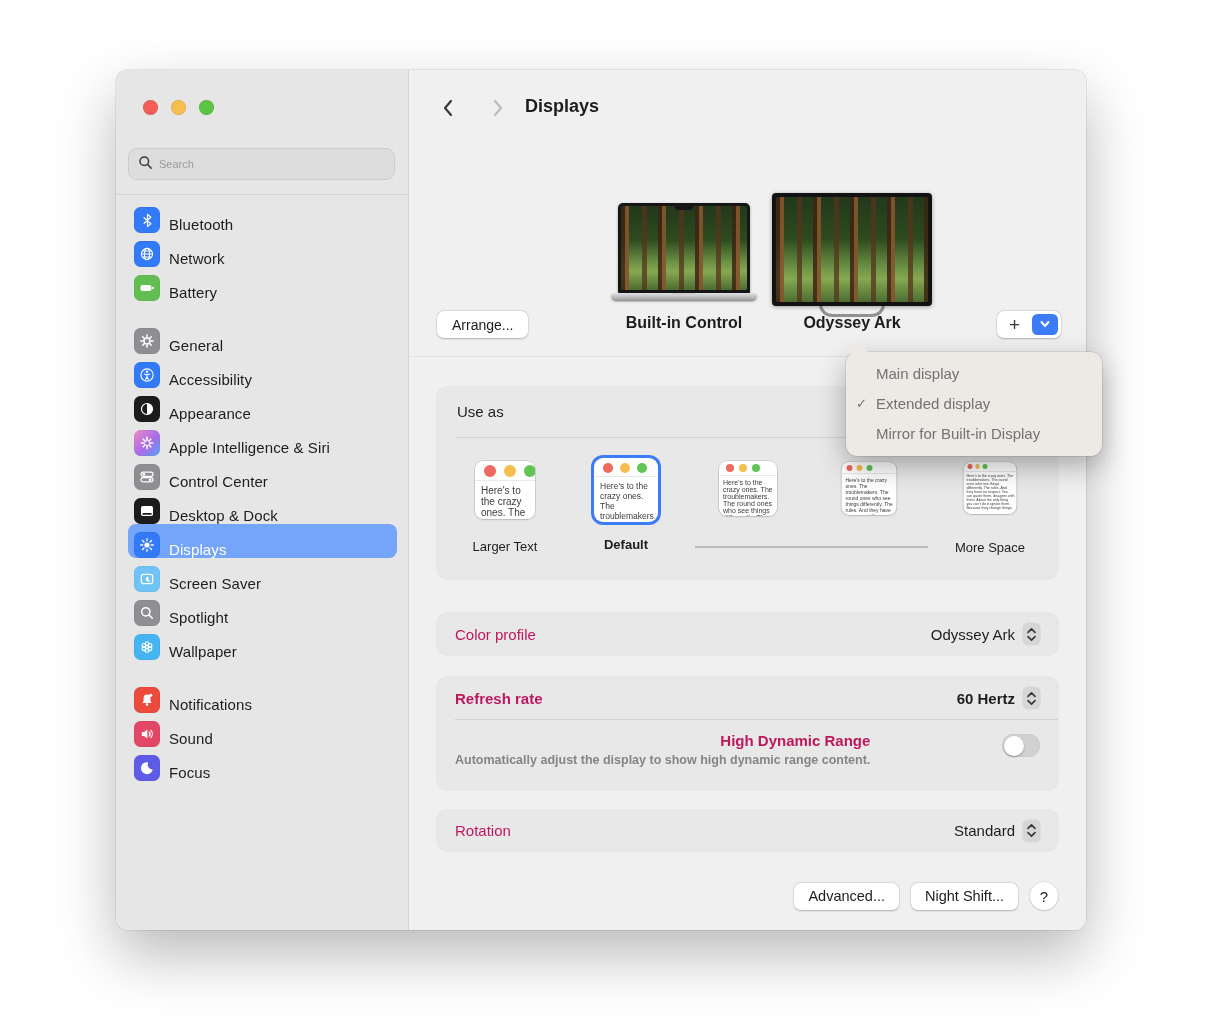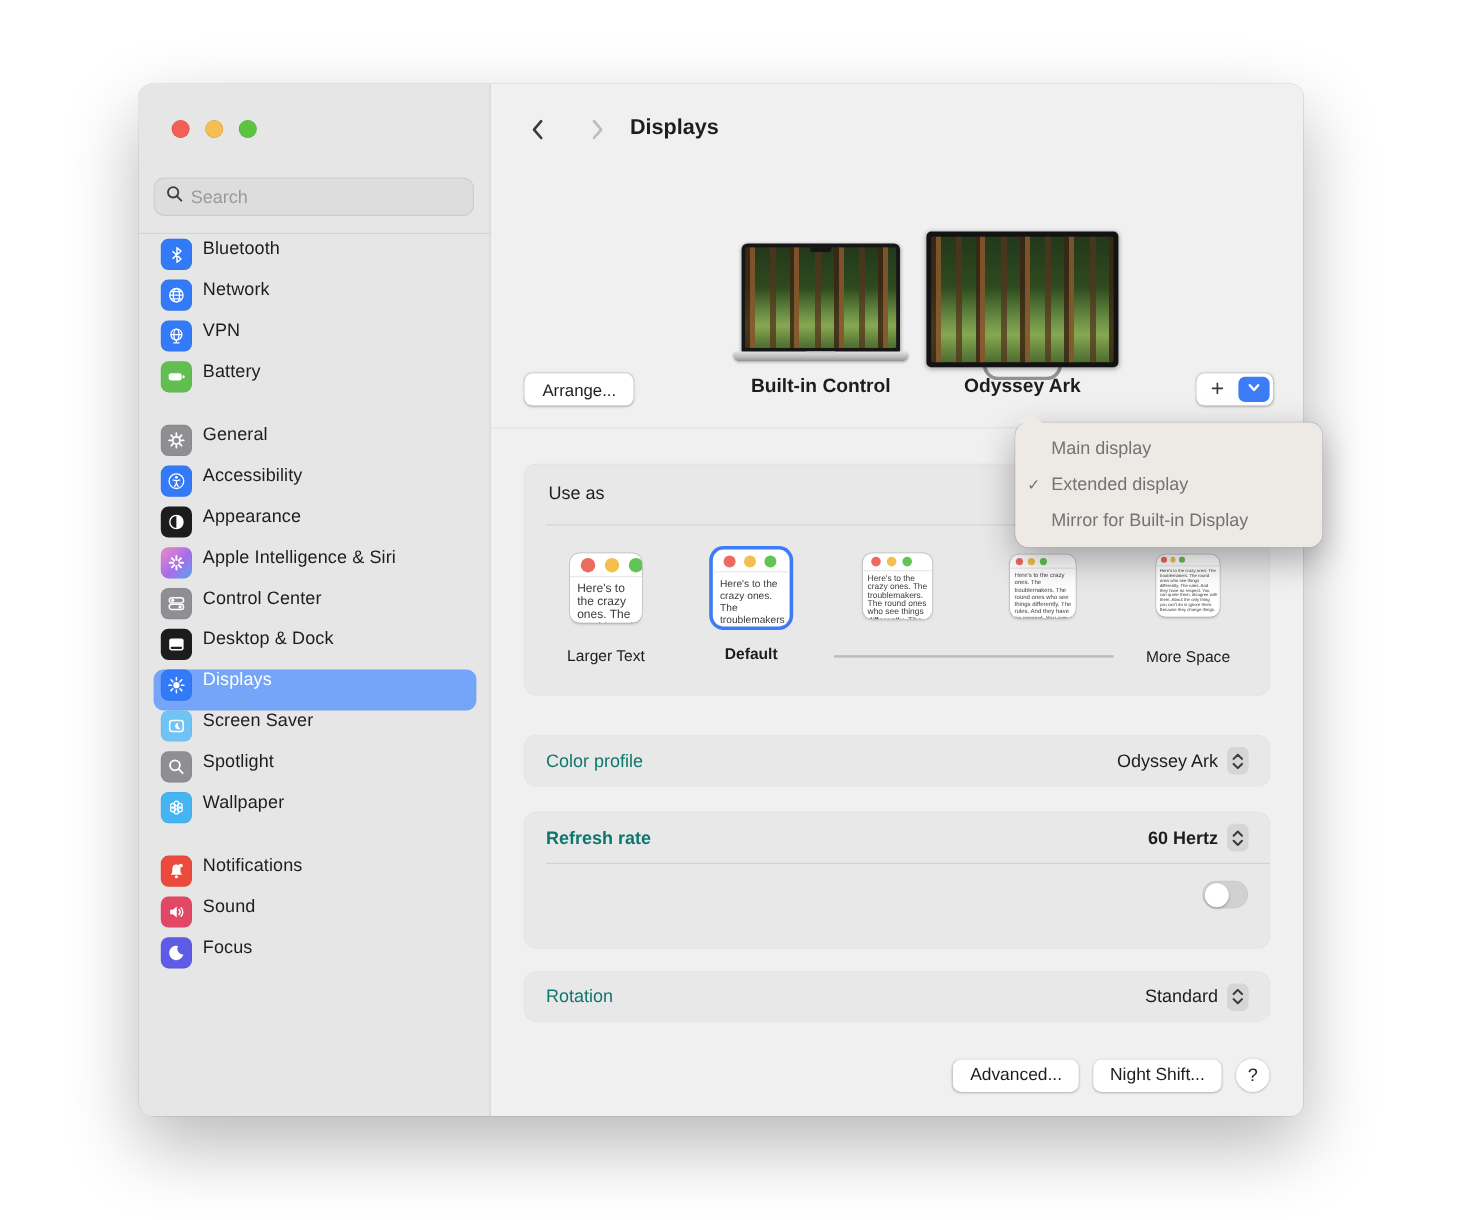--- a/index.html
+++ b/index.html
@@ -9,26 +9,26 @@
   
   .window { position:absolute; left:116px; top:70px; width:970px; height:860px; border-radius:11px;
             box-shadow:0 25px 60px rgba(0,0,0,.28), 0 0 0 0.5px rgba(0,0,0,.15); display:flex; overflow:hidden; background:#f1f0f0; }
 
   
   .sidebar { position:relative; width:293px; height:100%; background:#e7e6e6; border-right:1px solid #d4d3d3; flex:0 0 auto; }
   .traffic { position:absolute; left:27px; top:30px; display:flex; gap:13px; }
   .tdot { width:15px; height:15px; border-radius:50%; box-shadow:inset 0 0 0 0.5px rgba(0,0,0,.15); }
   .tdot.red{background:#f35e57;} .tdot.yellow{background:#f6bd4f;} .tdot.green{background:#5cc443;}
   .search { position:absolute; left:12px; top:78px; width:267px; height:32px; background:#dedddd; border:1px solid #cecdcd; border-radius:9px; display:flex; align-items:center; padding:0 9px; gap:6px; }
-  .search input { border:none; outline:none; background:transparent; font-size:15px; color:#333; width:100%; font-family:inherit; }
+  .search input { border:none; outline:none; background:transparent; font-size:11px; color:#333; width:100%; font-family:inherit; }
   .search input::placeholder { color:#9b9a9a; }
   .sb-sep { position:absolute; left:0; top:124px; width:100%; height:1px; background:rgba(0,0,0,.07); }
   .sb-groups { position:absolute; left:12px; top:129px; width:269px; }
   .sb-group { margin-bottom:19px; }
-  .sb-item { display:flex; align-items:flex-start; height:34px; padding-left:6px; border-radius:8px; gap:9px; }
+  .sb-item { display:flex; align-items:flex-end; height:34px; padding-left:6px; border-radius:8px; gap:9px; }
   .sb-item.sel { background:#74a5f8; }
   .sb-item.sel .sb-label { color:#ffffff; }
   .sb-icon { width:26px; height:26px; border-radius:6.5px; display:flex; align-items:center; justify-content:center; flex:0 0 auto; box-shadow:inset 0 0 0 0.5px rgba(0,0,0,.08); }
   .sb-icon svg { display:block; }
   .sb-label { font-size:15px; color:#1d1d1f; letter-spacing:.1px; }
 
   
   .main { position:relative; flex:1; background:#f1f0f0; }
   .navbtn { position:absolute; top:26px; width:26px; height:26px; display:flex; align-items:center; justify-content:center; border:none; background:transparent; cursor:pointer; }
   .navbtn.back{ left:26px; } .navbtn.fwd{ left:76px; }
@@ -55,21 +55,21 @@
   .disp-label.l1 { left:204px; width:142px; }
   .disp-label.l2 { left:363px; width:160px; }
   .add-btn { position:absolute; left:588px; top:241px; width:64px; height:27px; background:#fff; border-radius:7px;
              box-shadow:0 0.5px 2px rgba(0,0,0,.25), 0 0 0 0.5px rgba(0,0,0,.05); display:flex; align-items:center; }
   .add-plus { flex:1; text-align:center; font-size:19px; color:#3a3a3c; font-weight:400; line-height:25px; }
   .add-chev { width:26px; height:21px; margin-right:3px; background:#3d7cf7; border-radius:5.5px; display:flex; align-items:center; justify-content:center; }
 
   
   .card { position:absolute; left:28px; width:621px; background:#e9e8e8; border-radius:10px; box-shadow:0 0 0 0.5px rgba(0,0,0,.07); }
   .row { display:flex; align-items:center; padding:0 18px; }
-  .row-label { font-size:15px; color:#0f766e;text-align:right; }
+  .row-label { font-size:15px; color:#be185d;text-align:right; }
   .row-value { margin-left:auto; display:flex; align-items:center; gap:8px; font-size:15px; color:#1d1d1f; }
   .stepper { width:17px; height:22px; background:#d7d6d7; border-radius:5px; display:flex; align-items:center; justify-content:center; box-shadow:0 0 0 0.5px rgba(0,0,0,.08); cursor:pointer; }
   .divider-inset { height:1px; background:rgba(0,0,0,.09); margin-left:18px; }
 
   .card.use-as { top:317px; height:192px; }
   .use-as-label { position:absolute; left:20px; top:16px; font-size:15px; color:#1d1d1f; }
   .use-as-div { position:absolute; left:18px; top:50px; right:0; height:1px; background:rgba(0,0,0,.09); }
   .opt { position:absolute; transform:translateX(-50%); text-align:center; }
   .opt .thumb { background:#fff; border-radius:8px; overflow:hidden; margin:0 auto; box-shadow:0 0 0 0.5px rgba(0,0,0,.18), 0 1px 2px rgba(0,0,0,.12); text-align:left; }
   .opt.selected .thumb { box-shadow:0 0 0 1px #fff, 0 0 0 4px #3d7cf7; }
@@ -141,32 +141,20 @@
               <span class="sb-icon" style="background: rgb(50, 122, 247);">
                 <svg width="16" height="16" viewBox="0 0 16 16">
                   <g fill="none" stroke="#fff" stroke-width="1.1">
                     <circle cx="8" cy="8" r="5.6"></circle>
                     <ellipse cx="8" cy="8" rx="2.6" ry="5.6"></ellipse>
                     <path d="M2.6 8h10.8M3.5 5h9M3.5 11h9"></path>
                   </g>
                 </svg>
               </span>
               <span class="sb-label">Network</span>
-            </div>
-            <div class="sb-item">
-              <span class="sb-icon" style="background: rgb(50, 122, 247);">
-                <svg width="16" height="16" viewBox="0 0 16 16">
-                  <g fill="none" stroke="#fff" stroke-width="1.1">
-                    <circle cx="8" cy="6.8" r="4.6"></circle>
-                    <ellipse cx="8" cy="6.8" rx="2.1" ry="4.6"></ellipse>
-                    <path d="M3.5 6.8h9M8 11.4v2.2M5.4 13.8h5.2"></path>
-                  </g>
-                </svg>
-              </span>
-              <span class="sb-label">VPN</span>
             </div>
             <div class="sb-item">
               <span class="sb-icon" style="background: rgb(99, 190, 81);">
                 <svg width="16" height="16" viewBox="0 0 16 16">
                   <rect x="1.6" y="5" width="10.8" height="6" rx="1.8" fill="#fff"></rect>
                   <rect x="13.2" y="6.7" width="1.6" height="2.6" rx="0.8" fill="#fff"></rect>
                 </svg>
               </span>
               <span class="sb-label">Battery</span>
             </div>
@@ -446,20 +434,24 @@
             <span>60 Hertz</span>
             <span class="stepper">
               <svg width="11" height="15" viewBox="0 0 11 15">
                   <path d="M2 5.4L5.5 1.9 9 5.4M2 9.6l3.5 3.5L9 9.6" fill="none" stroke="#3a3a3c" stroke-width="1.7" stroke-linecap="round" stroke-linejoin="round"></path>
                 </svg>
             </span>
           </span>
         </div>
         <div class="divider-inset"></div>
         <div class="hdr-row">
+          <div class="hdr-text">
+            <span class="row-label">High Dynamic Range</span>
+            <div class="hdr-desc">Automatically adjust the display to show high dynamic range content.</div>
+          </div>
           <div class="toggle">
               <div class="knob"></div>
             </div>
         </div>
       </section>
 
       <section class="card rotation">
         <div class="row">
           <span class="row-label">Rotation</span>
           <span class="row-value">

